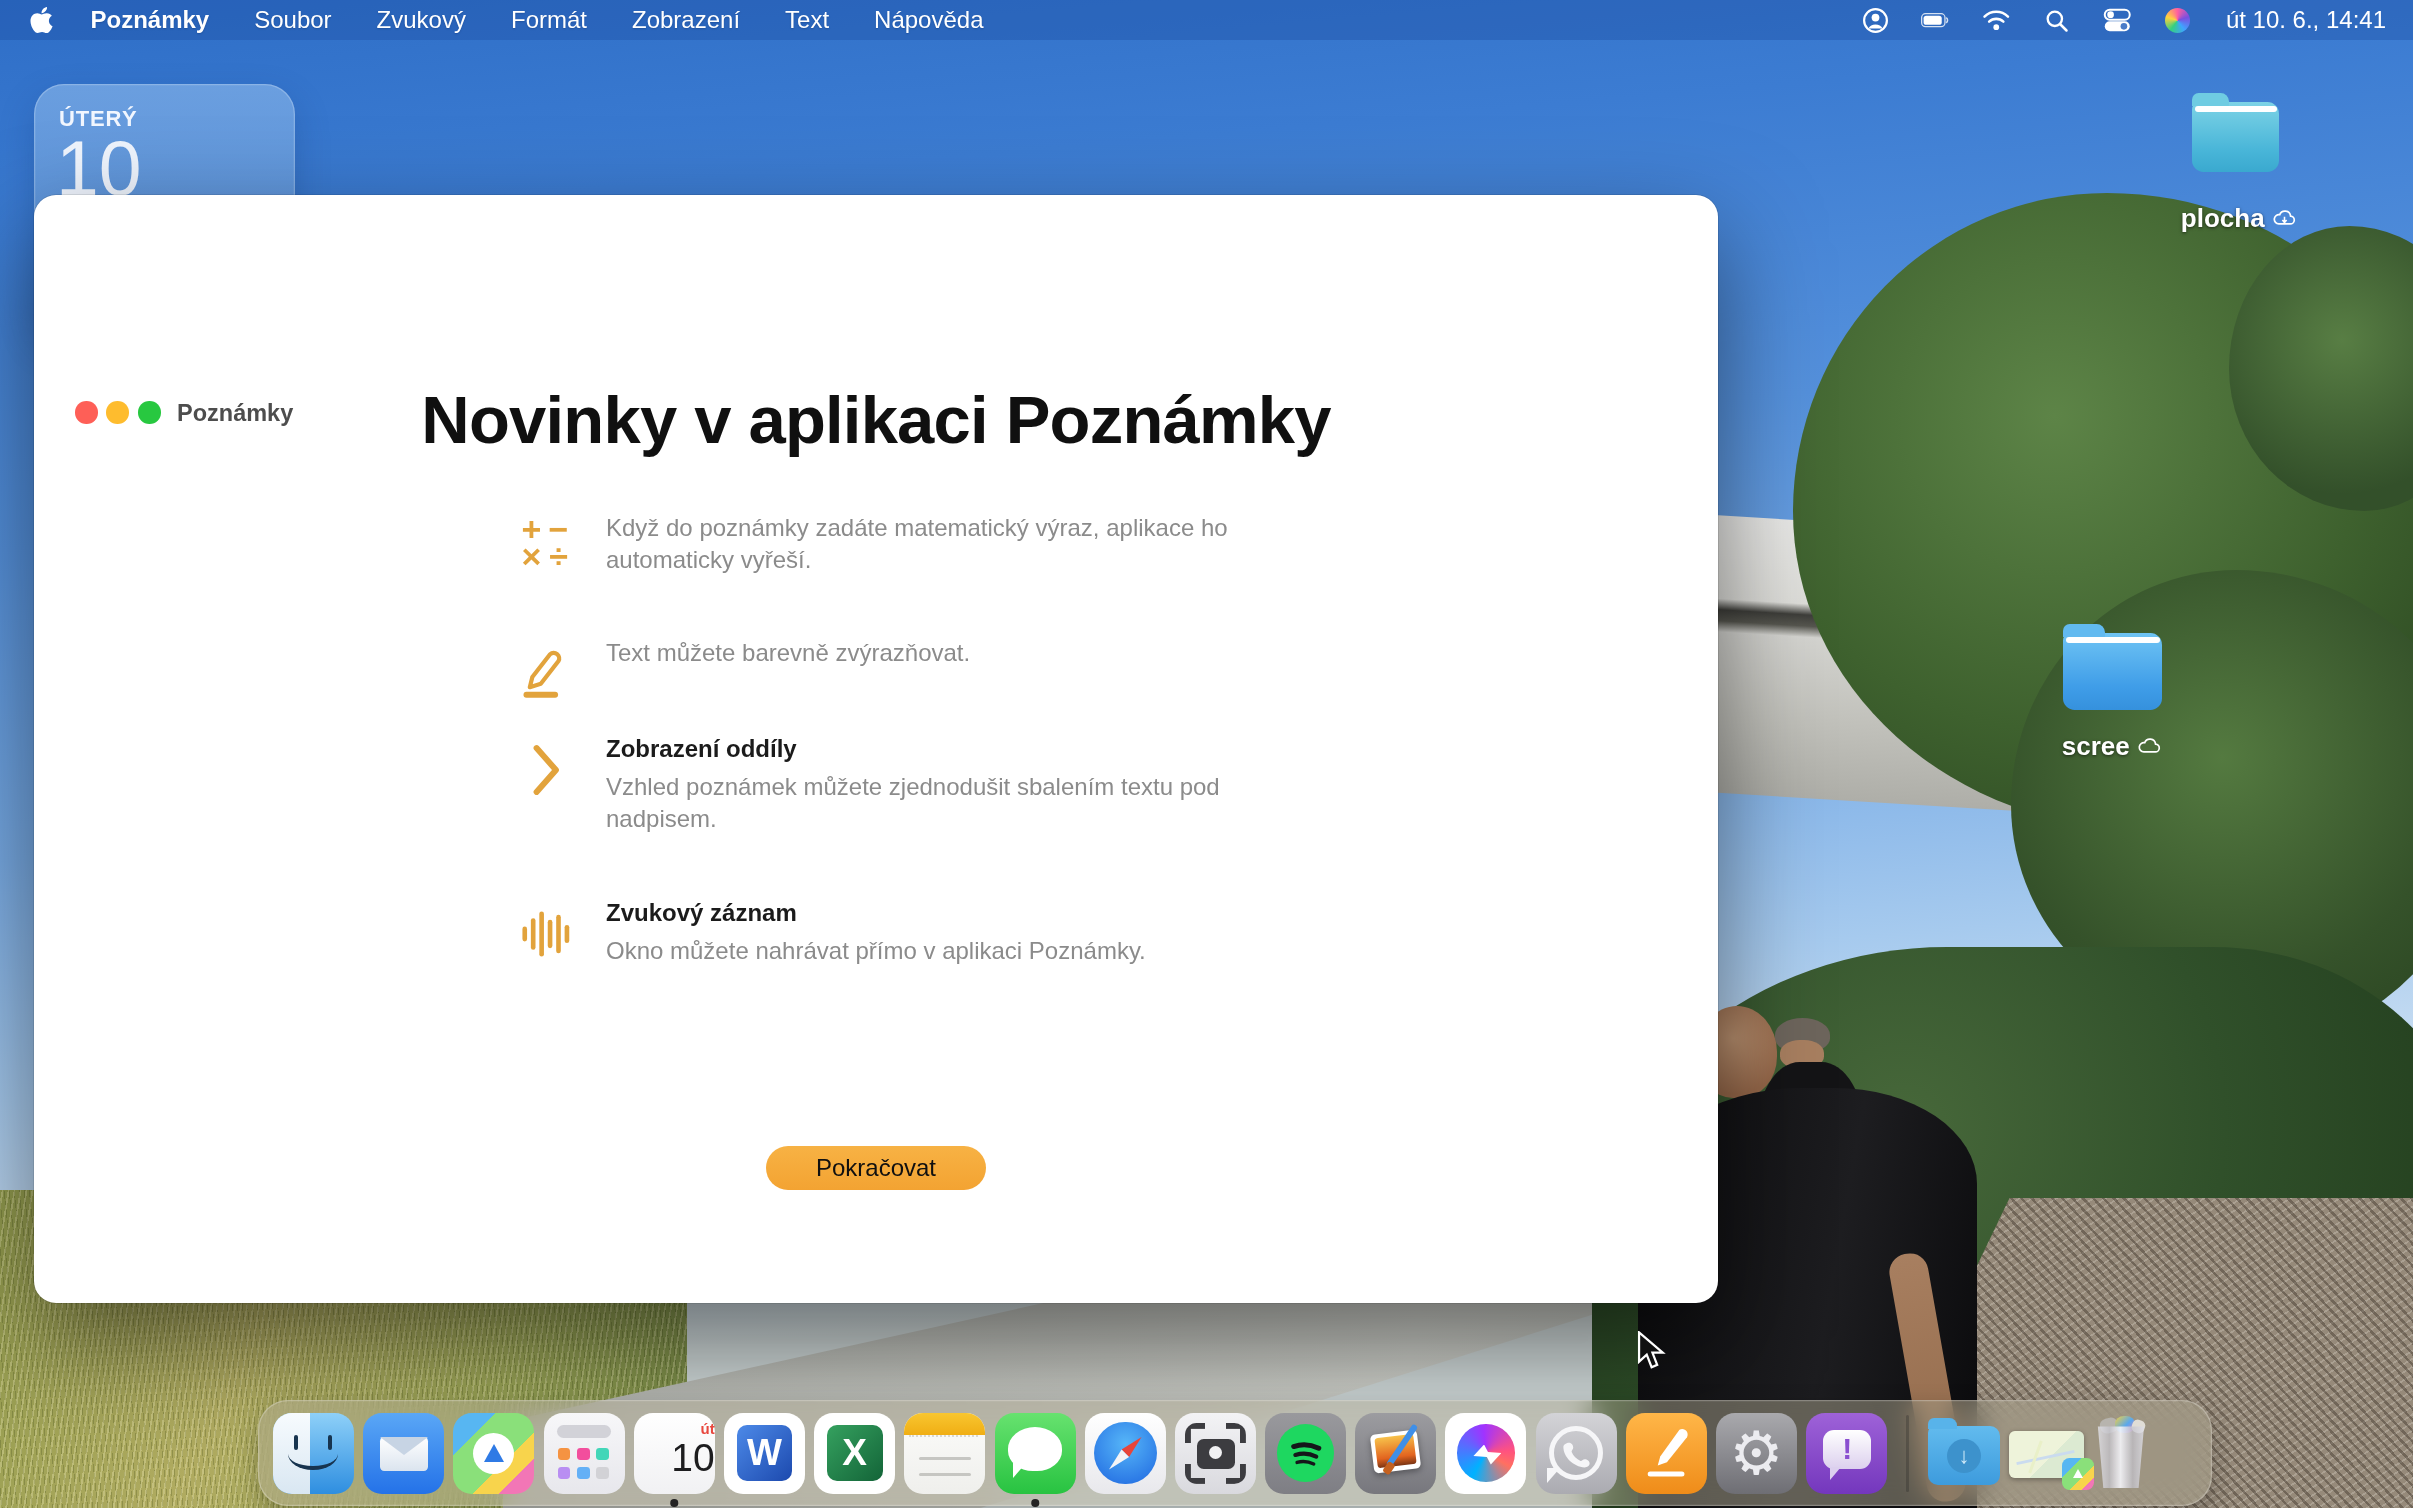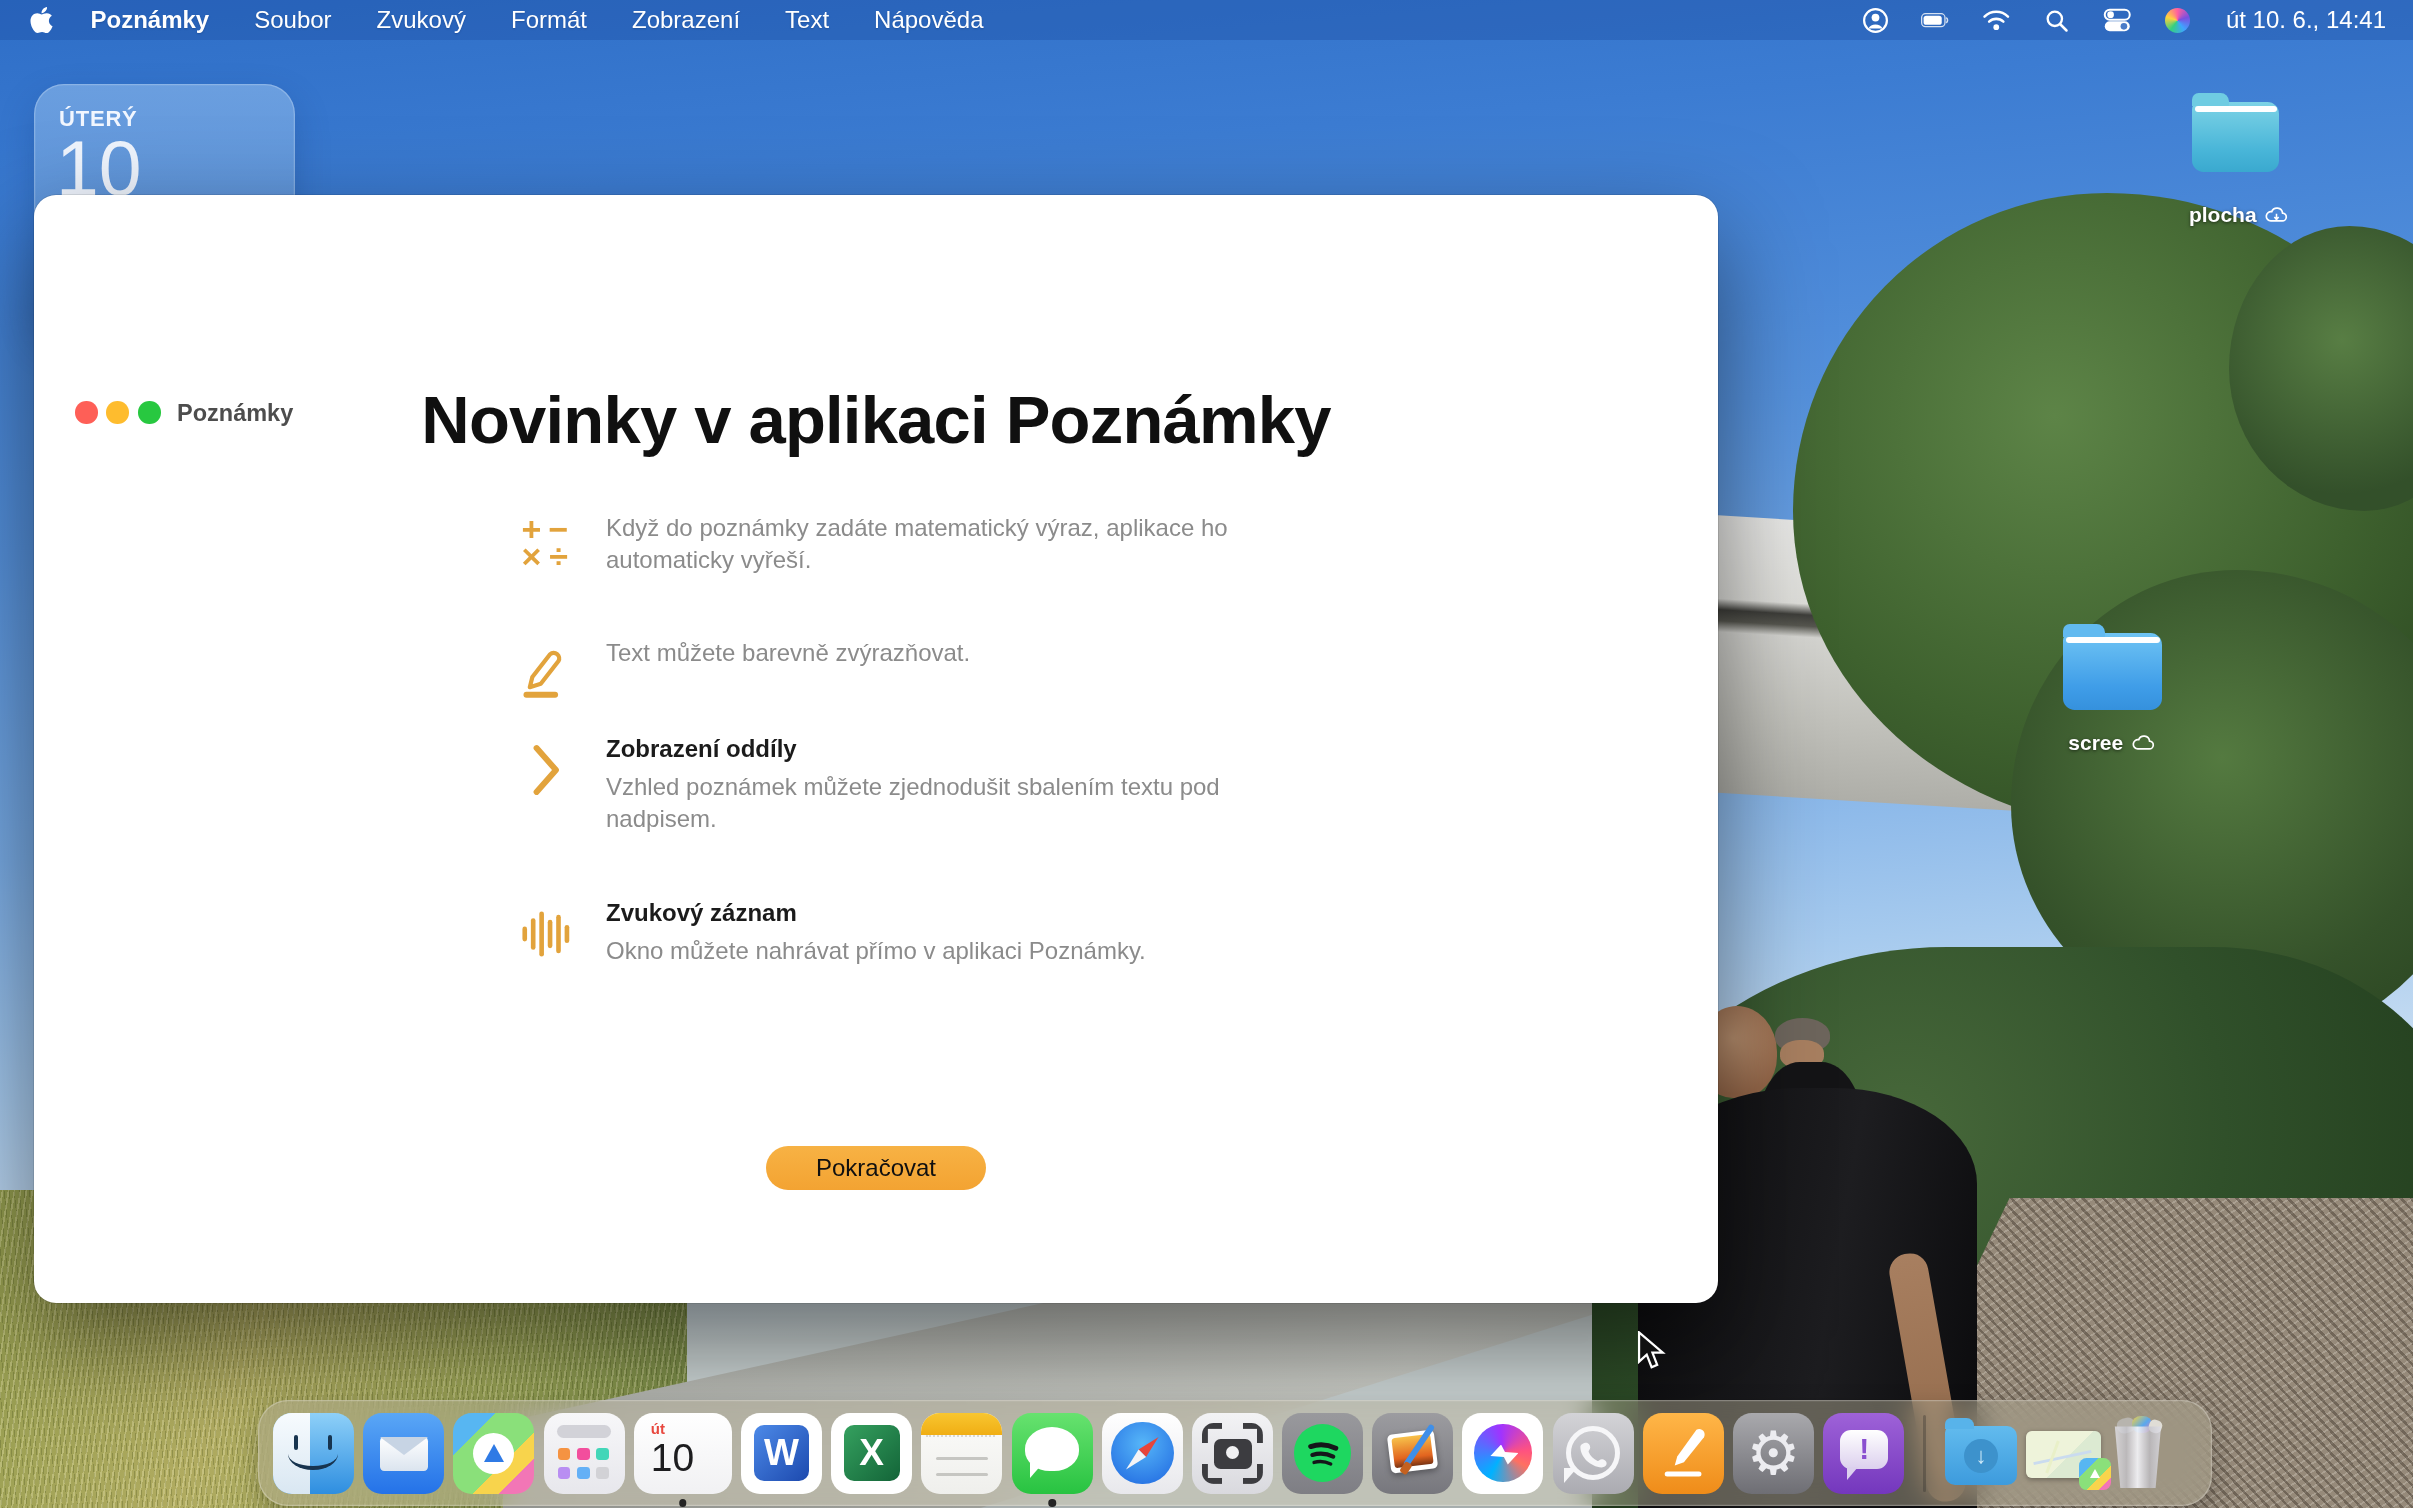--- a/index.html
+++ b/index.html
@@ -84,21 +84,21 @@
     font-family:"Liberation Sans",sans-serif;font-size:24px;color:#101010;cursor:pointer;}
 
   
   .folder{position:absolute;border-radius:7.5px 11.7px 11.7px 11.7px;}
   .folder .tab{position:absolute;left:0;top:-9.2px;width:42%;height:13.4px;border-radius:6.7px 8.4px 0 0;}
   .folder .strip{position:absolute;left:2.5px;right:2.5px;top:4.2px;height:5.9px;border-radius:3.4px;background:#fff;}
   #folder-plocha{left:2192px;top:102px;width:87px;height:70px;background:linear-gradient(180deg,#7dd3e6,#48b5d8 70%,#3aa9cf);}
   #folder-plocha .tab{background:#6fcce2;}
   #folder-scree{left:2063px;top:633px;width:99px;height:77px;background:linear-gradient(180deg,#6fc4f4,#3f9de8 70%,#3591dd);}
   #folder-scree .tab{background:#62baf0;}
-  .desk-label{position:absolute;color:#fff;font-size:21px;font-weight:bold;text-align:right;
+  .desk-label{position:absolute;color:#fff;font-size:26px;font-weight:bold;text-align:right;
     text-shadow:0 0.8px 3.4px rgba(0,0,0,.6);display:flex;align-items:center;justify-content:center;gap:7.5px;}
   #label-plocha{left:2155px;top:203px;width:168px;}
   #label-scree{left:2028px;top:731px;width:168px;}
   .cloud-glyph{width:25px;height:18.4px;}
 
   
   #dock{left:258px;top:1400px;width:1924px;height:106px;border-radius:30px;
     background:rgba(176,170,146,.48);backdrop-filter:blur(15px);
     box-shadow:inset 0 0 0 1.3px rgba(255,255,255,.25),0 10px 25px rgba(0,0,0,.25);
     display:flex;align-items:center;padding:0 15px;gap:9.2px;}
@@ -121,21 +121,21 @@
   .ic-maps .pin{position:absolute;left:20px;top:20px;width:41px;height:41px;border-radius:50%;background:#fff;
     display:flex;align-items:center;justify-content:center;}
   .ic-maps .nav{width:0;height:0;border-left:10px solid transparent;border-right:10px solid transparent;
     border-bottom:18.4px solid #2f7ae5;}
   
   .ic-launchpad{background:linear-gradient(180deg,#f7f7f9,#e7e7ec);}
   .ic-launchpad .pill{position:absolute;left:13.4px;top:12.6px;width:54px;height:12.6px;border-radius:6.7px;background:#d2d2d8;}
   .ic-launchpad .grid{position:absolute;left:14.2px;top:35px;display:grid;grid-template-columns:repeat(3,12.6px);gap:6.7px;}
   .ic-launchpad .grid i{width:12.6px;height:12.6px;border-radius:3.4px;display:block;}
   
-  .ic-calendar{background:linear-gradient(180deg,#ffffff,#f1f1f3);text-align:left;padding-left:17px;}
+  .ic-calendar{background:linear-gradient(180deg,#ffffff,#f1f1f3);text-align:right;}
   .ic-calendar .wd{color:#e8483f;font-size:15px;font-weight:bold;margin-top:7.5px;}
   .ic-calendar .dy{color:#1d1d1f;font-size:39px;font-weight:300;line-height:42px;}
   
   .ic-word{background:#fff;}
   .ic-word .blk{position:absolute;inset:12.6px;border-radius:10px;background:linear-gradient(135deg,#4d8ae8,#1c49ae);
     color:#fff;font-weight:bold;font-size:37px;display:flex;align-items:center;justify-content:center;}
   .ic-excel{background:#fff;}
   .ic-excel .blk{position:absolute;inset:12.6px;border-radius:10px;background:linear-gradient(135deg,#35a15f,#136438);
     color:#fff;font-weight:bold;font-size:37px;display:flex;align-items:center;justify-content:center;}
   

